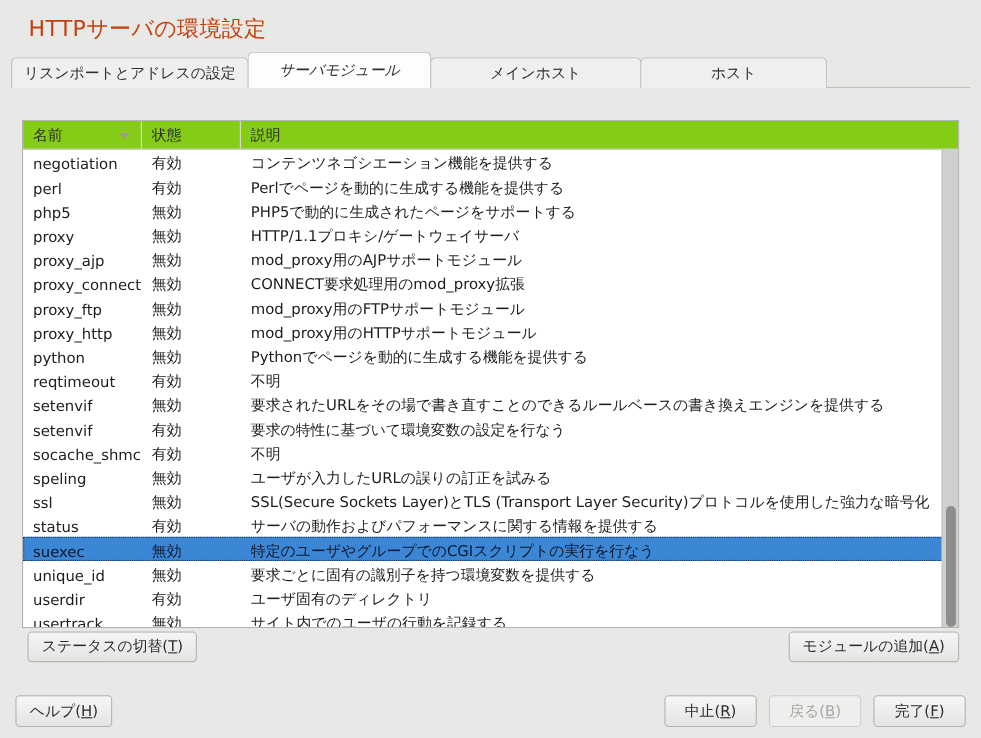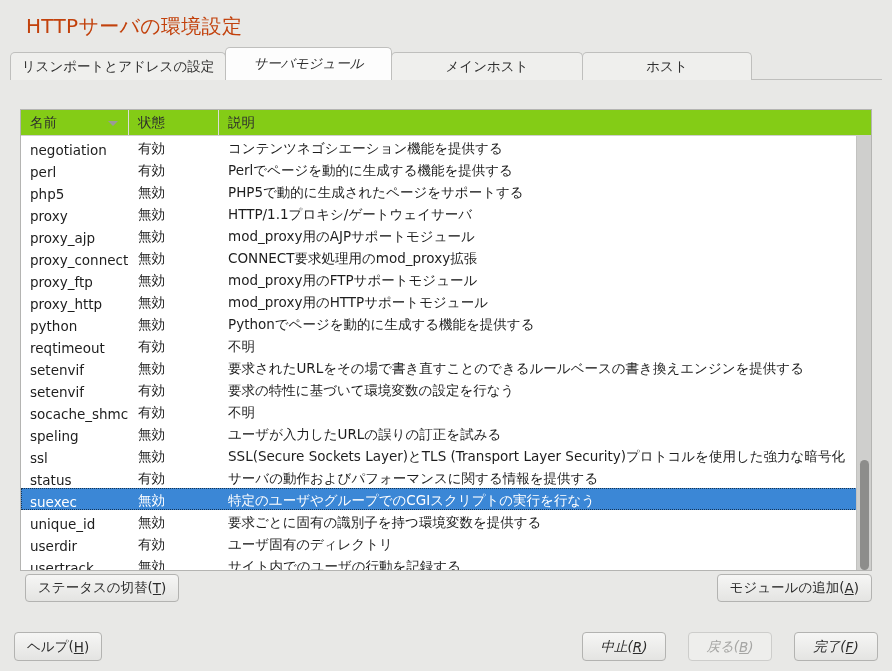--- a/index.html
+++ b/index.html
@@ -125,21 +125,21 @@
     outline-offset: -1px;
   }
   .cell {
     font-size: 13.5px;
     color: #1d1d1d;
     white-space: nowrap;
     overflow: hidden;
     box-sizing: border-box;
     padding-left: 9px;
   }
-  .row.selected .cell { color: #ffffff; }
+  .row.selected .cell { color: #0f172a; }
   .c-name  { width: 108px; }
   .c-state { width: 90px; }
   .c-desc  { flex: 1; padding-right: 4px; }
 
   
   .vscroll {
     position: absolute;
     right: 0; top: 26px;
     width: 15px; height: 435px;
     background: #cfcfcd;
@@ -190,22 +190,21 @@
   
   .btn-help {
     position: absolute;
     left: 14px; top: 632px;
     height: 29px;
   }
   .bottom-right {
     position: absolute;
     right: 14px; top: 632px;
     display: flex;
-    gap: 22px;
-    font-style: italic;
+    gap: 11px;
   }
   .bottom-right .btn { height: 29px; min-width: 84px; }
 </style>
 </head>
 <body>
 
 <div id="app">
 
   <div class="page-title">HTTPサーバの環境設定</div>
 

